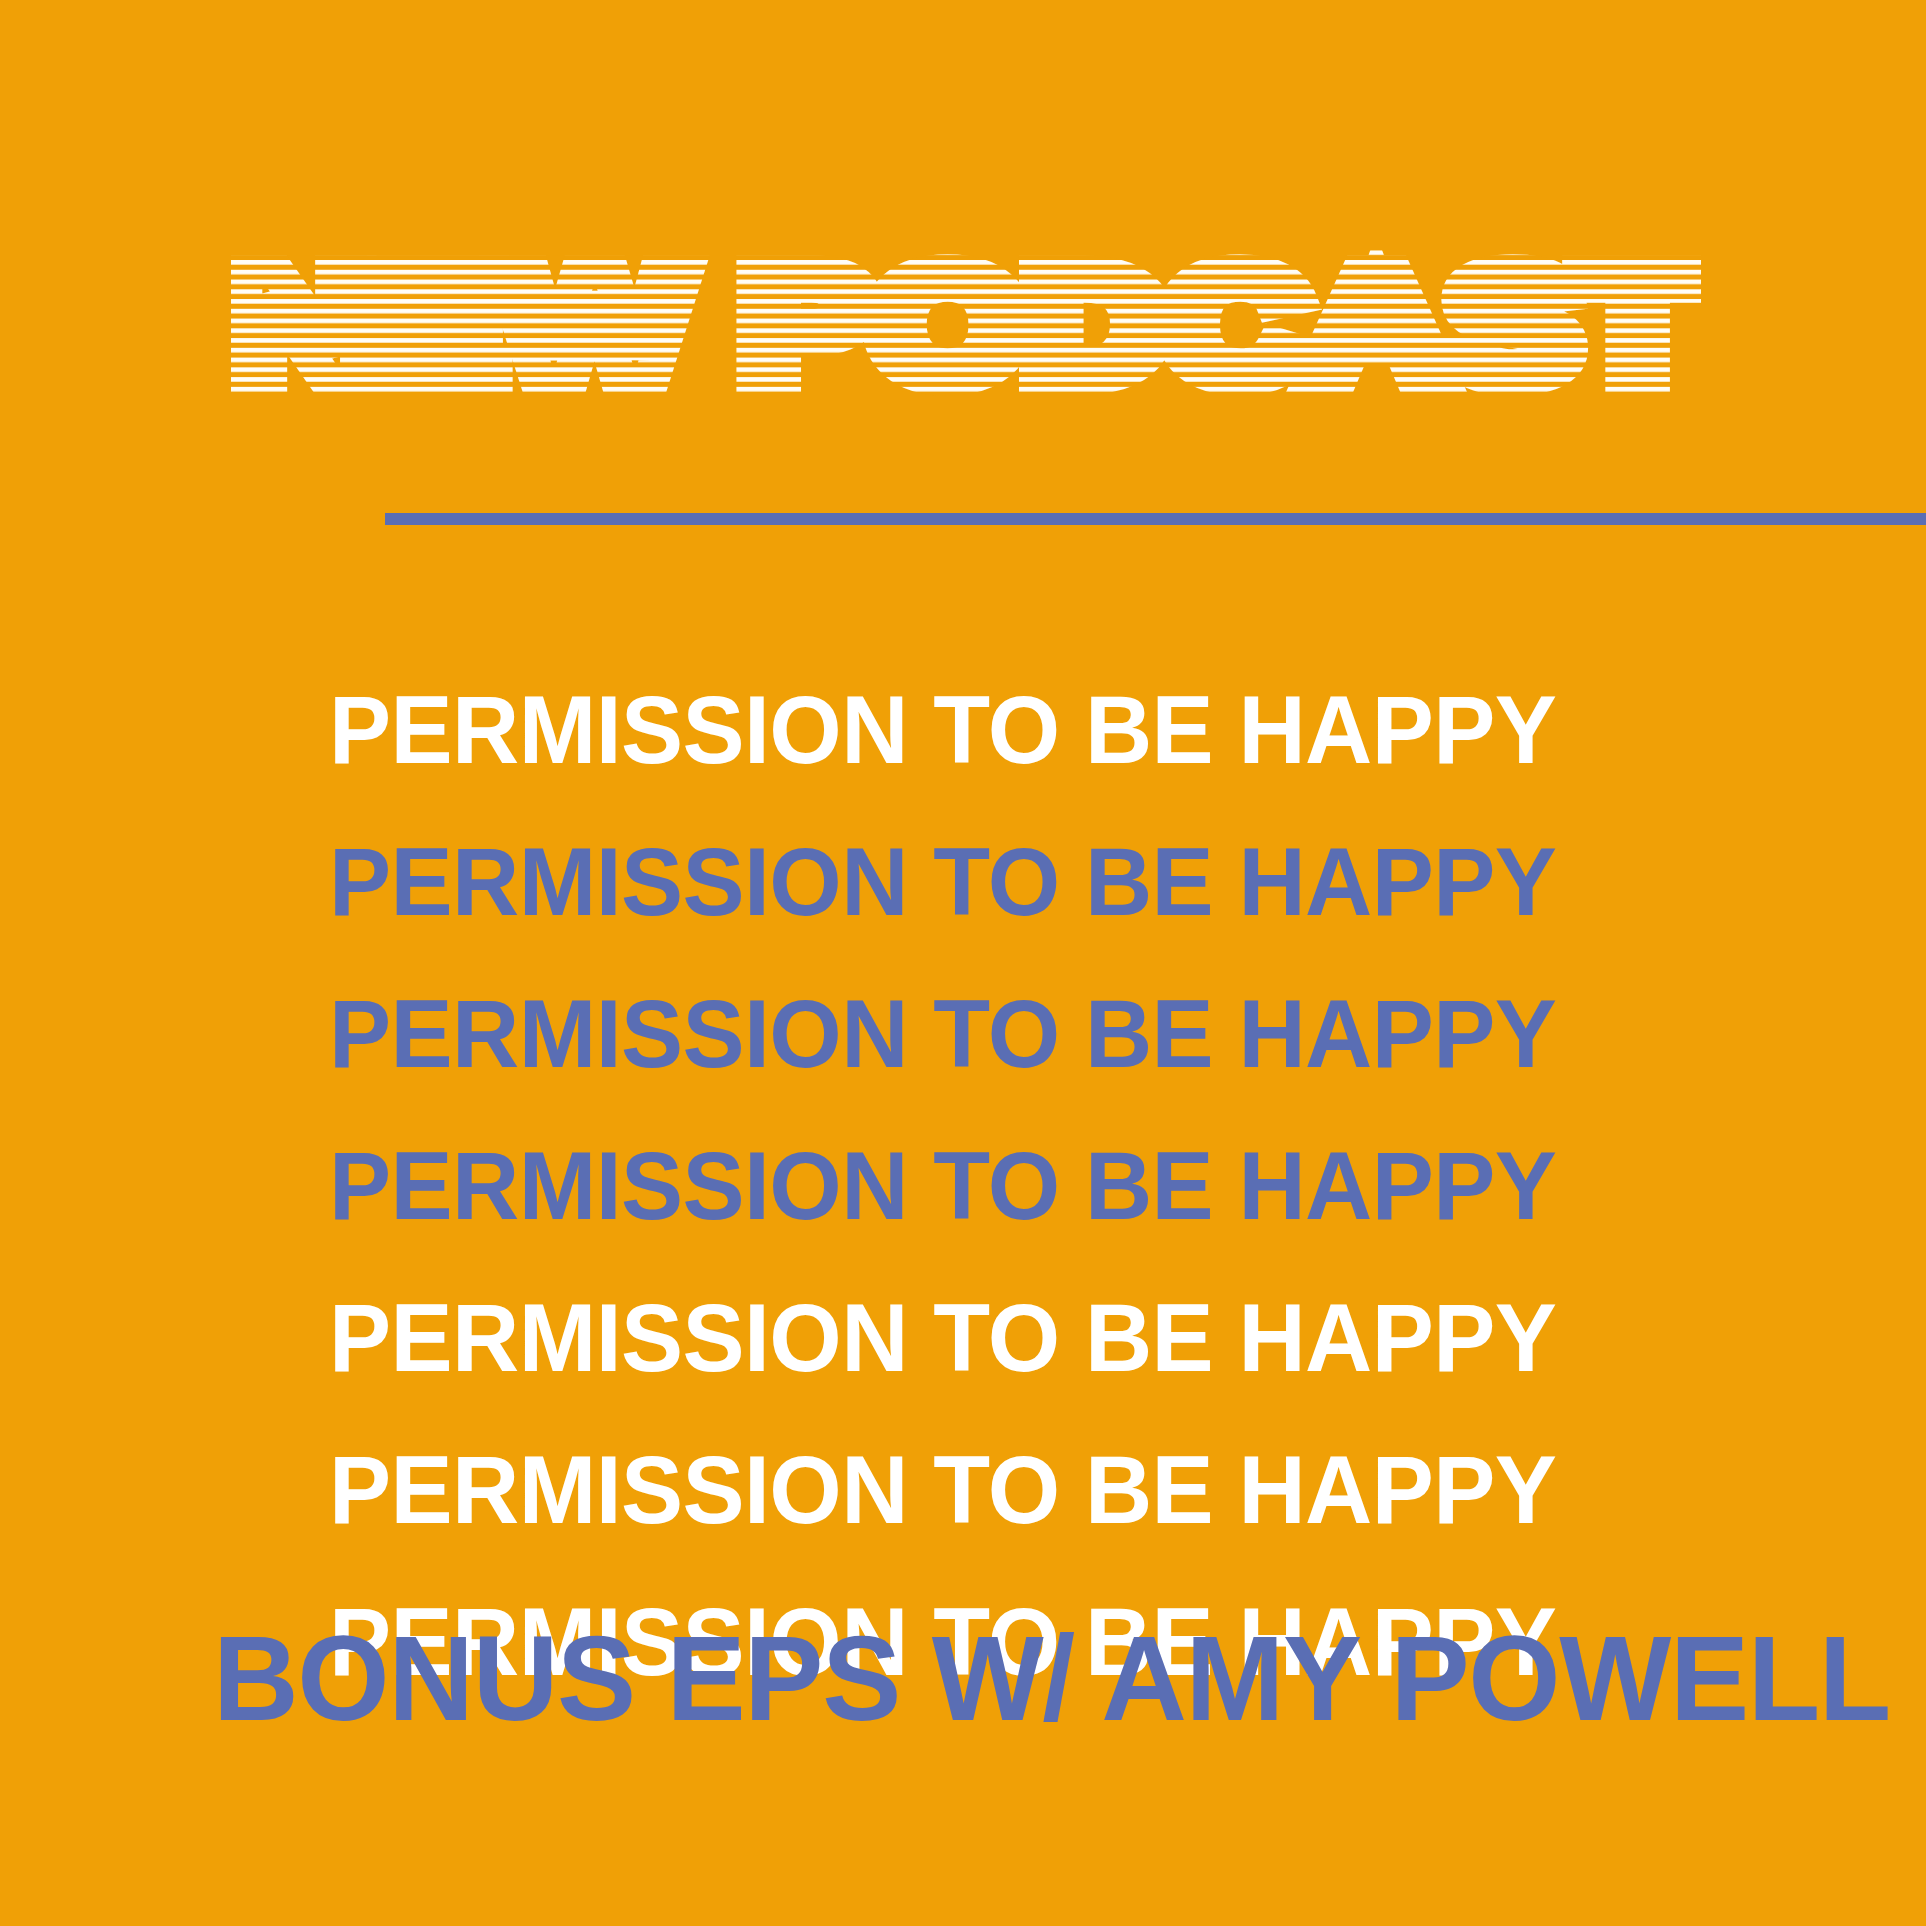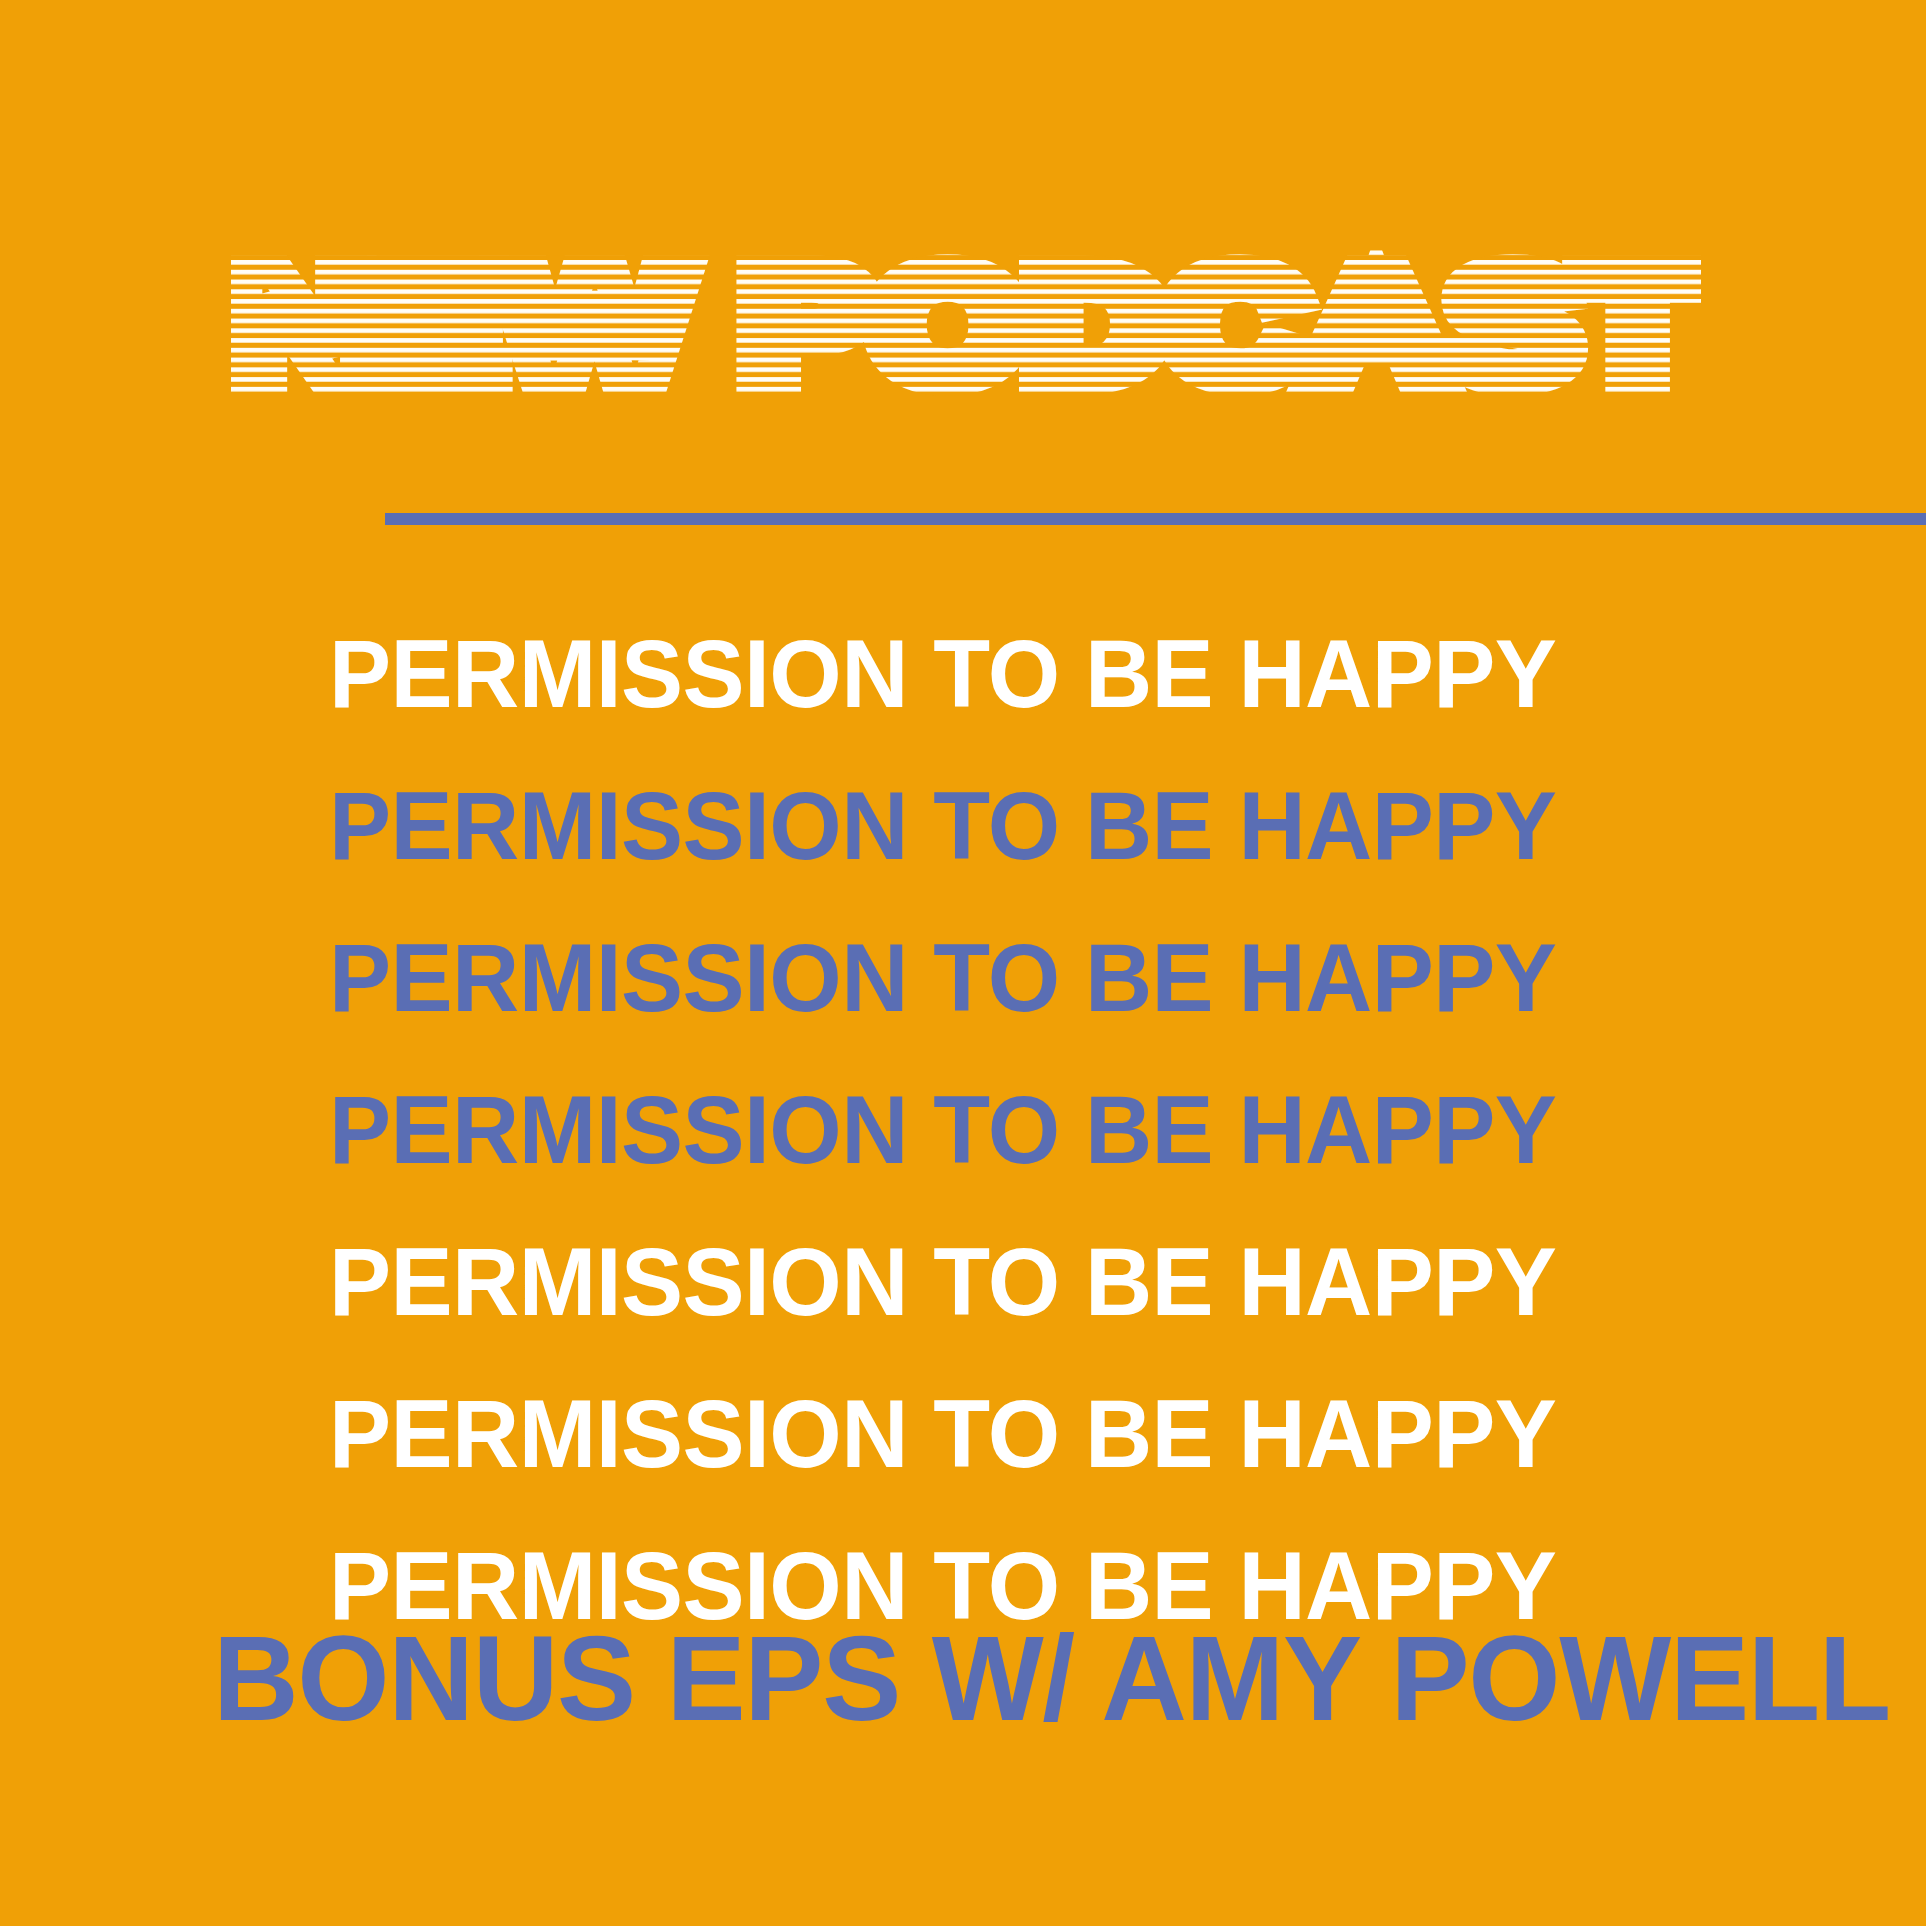--- a/index.html
+++ b/index.html
@@ -50,21 +50,21 @@
   
   .rows {
     position: absolute;
     left: 0;
     top: 626px;
     width: 1926px;
   }
   .row {
     height: 152px;
     display: flex;
-    align-items: flex-start;
+    align-items: flex-end;
     padding-left: 329px;
   }
   .row-text {
     font-family: "Liberation Sans", sans-serif;
     font-weight: 700;
     font-size: 96px;
     line-height: 1;
     letter-spacing: -0.6px;
     white-space: nowrap;
     transform: scaleX(0.97);

